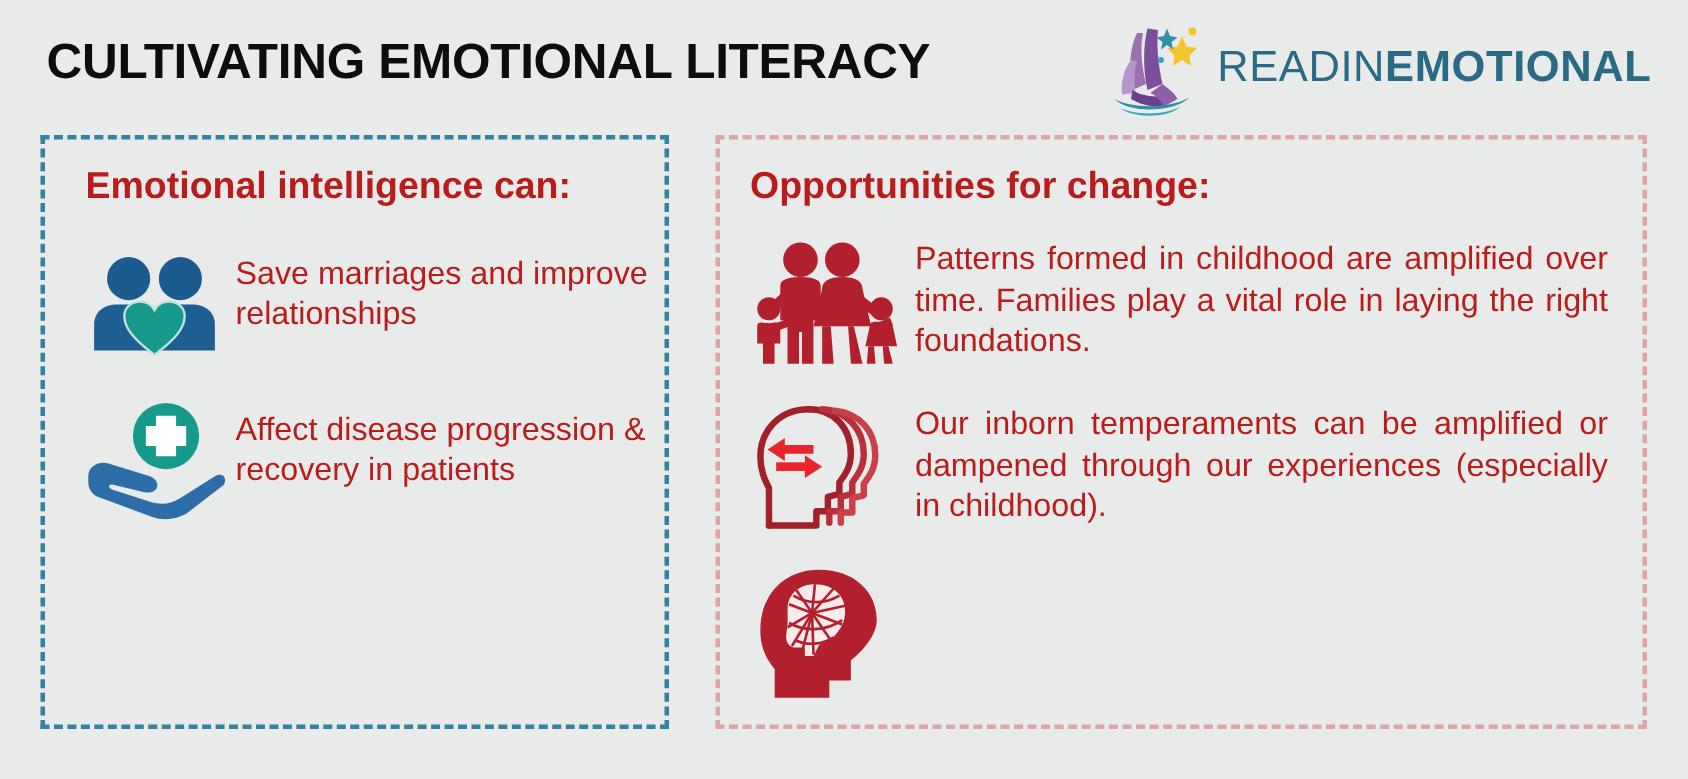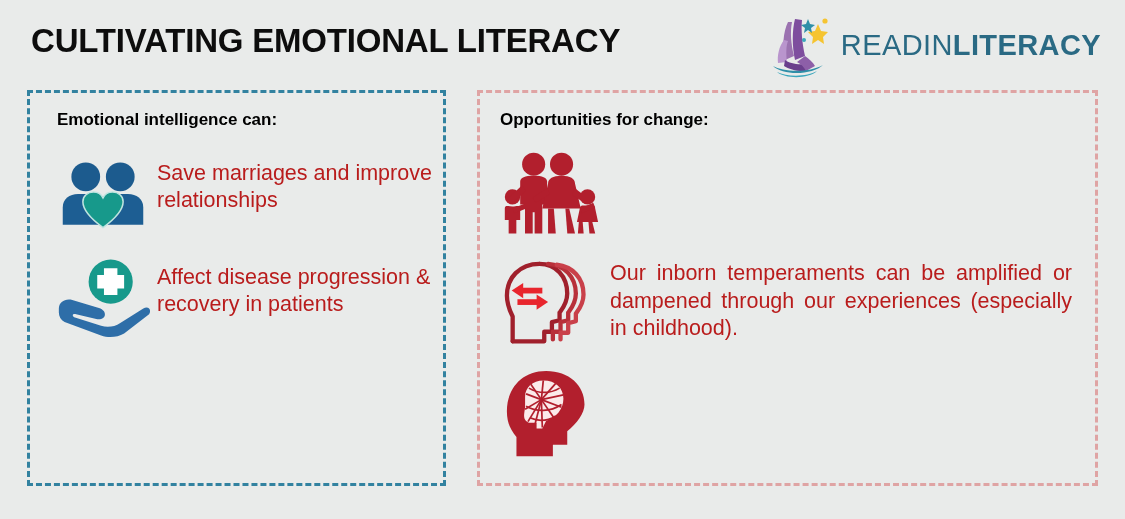--- a/index.html
+++ b/index.html
@@ -63,23 +63,23 @@
   .panel {
     position: absolute;
     top: 90px;
     height: 396px;
     background: #e9ebea;
   }
   .panel-left  { left: 27px;  width: 419px; border: 3px dashed #3282a0; }
   .panel-right { left: 477px; width: 621px; border: 3px dashed #dfa4a4; }
 
   .panel-heading {
-    font-size: 17px;
+    font-size: 25px;
     font-weight: bold;
-    color: #000000;
+    color: #b91c1c;
     white-space: nowrap;
   }
   .panel-left .panel-heading  { margin: 17px 0 0 27px; }
   .panel-right .panel-heading { margin: 17px 0 0 20px; }
 
   .rows { margin-top: 12px; }
   .row {
     display: flex;
     align-items: flex-start;
   }
@@ -125,21 +125,21 @@
           <path d="M44 46 C48 49 52 52 54 56 L45 61 C43 57 40 54 36 52 Z" fill="#8d5fa8"></path>
           <path d="M12 56 C22 62 48 63 62 55 C52 65 22 66 12 56 Z" fill="#2f8fa8"></path>
           <path d="M16 62 C26 67 46 67 56 61 C48 69 24 69 16 62 Z" fill="#3aa7bd"></path>
           <polygon points="57,14 60,21 67,22 62,27 63,34 57,30 51,34 52,27 47,22 54,21" fill="#f5c431"></polygon>
           <polygon points="47,9 49,14 54,15 50,18 51,23 47,20 43,23 44,18 40,15 45,14" fill="#2f8fa8"></polygon>
           <circle cx="64" cy="11" r="2.6" fill="#f5c431"></circle>
           <circle cx="43" cy="30" r="2" fill="#3aa7bd"></circle>
         </svg>
       </div>
       <div class="logo-text">
-        <div class="logo-words"><span>READIN</span><span class="b">LITERACY</span></div>
+        <div class="logo-words"><span>READIN</span><span class="b">EMOTIONAL</span></div>
       </div>
     </div>
   </div>
 
   <div class="panel panel-left">
     <div class="panel-heading">Emotional intelligence can:</div>
 
     <div class="rows">
 
       <div class="row">
@@ -192,20 +192,21 @@
               <path d="M49 37 L34 47 L37 52 L52 43 Z"></path>
               <path d="M78 37 L92 48 L89 53 L75 44 Z"></path>
               <circle cx="91" cy="46" r="8"></circle>
               <path d="M83 58 C83 54 87 55 91 55 C95 55 99 54 99 58 L102 72 L80 72 Z"></path>
               <path d="M86 72 L87 84 L81 84 L82 72 Z"></path>
               <path d="M96 72 L99 84 L93 84 L92 72 Z"></path>
               <path d="M83 58 L97 52 L99 57 L85 63 Z"></path>
             </g>
           </svg>
         </div>
+        <div class="row-text">Patterns formed in childhood are amplified over time. Families play a vital role in laying the right foundations.</div>
       </div>
 
       <div class="row">
         <div class="row-icon">
           <svg viewBox="0 0 104 94" width="100" height="90">
             <g fill="none" stroke="#a0202c" stroke-width="4.5" stroke-linejoin="round" stroke-linecap="round">
               <path d="M41 5 C20 5 7 20 7 38 C7 48 10 54 13 60 L13 86"></path>
               <path d="M41 5 C58 5 70 18 70 36 C70 46 65 52 62 56 L62 64 L54 66 L54 76 L46 76 L46 86 L13 86"></path>
             </g>
             <g fill="none" stroke="#b8303a" stroke-width="4.5" stroke-linejoin="round" stroke-linecap="round">

